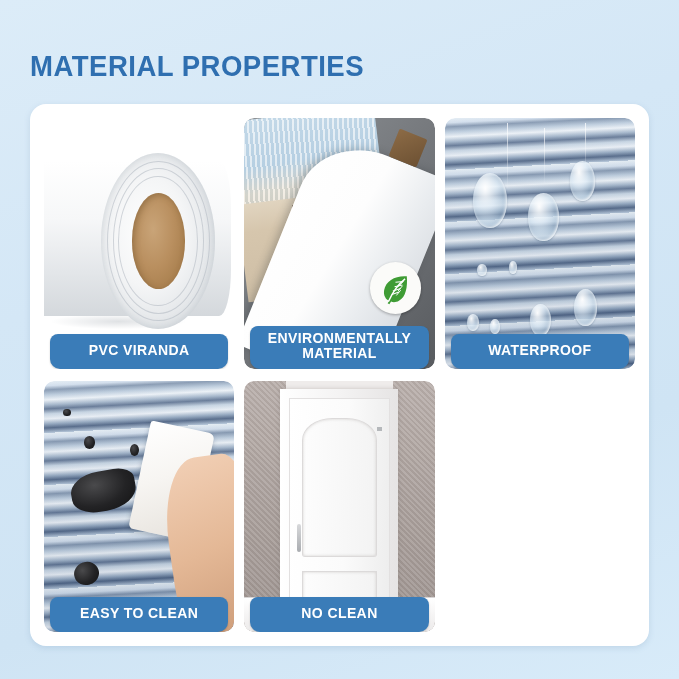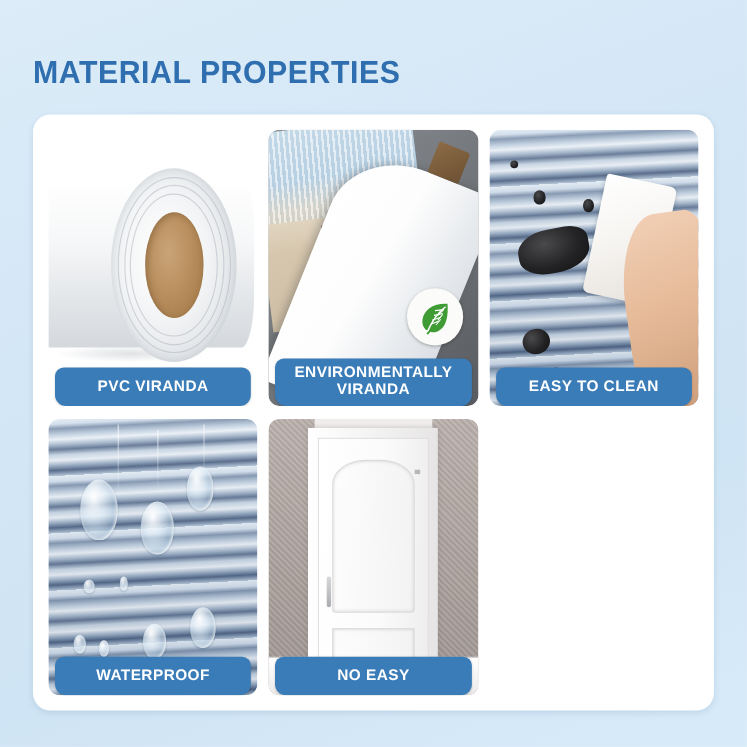--- a/index.html
+++ b/index.html
@@ -459,69 +459,69 @@
           <svg viewBox="0 0 40 40" aria-hidden="true">
             <path d="M33 6C20 5 9 11 7 22c-1 6 2 11 6 12l-2 3 2 1 2-3c2 1 6 1 9-1 8-4 10-16 9-28z" fill="#3f9c35"></path>
             <path d="M31 9C22 16 16 26 12 35" stroke="#ffffff" stroke-width="1.6" fill="none"></path>
             <path d="M29 12l-9 1M28 16l-9 2M26 20l-9 3M24 24l-8 3" stroke="#ffffff" stroke-width="1.2" fill="none"></path>
             <path d="M29 12l-6 6M28 17l-5 6M26 22l-5 6" stroke="#ffffff" stroke-width="1.1" fill="none"></path>
           </svg>
         </div>
       </div>
       <div class="card-label two-line">
         <div>ENVIRONMENTALLY</div>
-        <div>VIRANDA</div>
+        <div>MATERIAL</div>
       </div>
     </div>
 
-
-    <div class="card">
-      <div class="card-media m-wood">
-        <div class="stain" style="left:14%;top:36%;width:34%;height:16%;border-radius:46% 30% 50% 40%;transform:rotate(-10deg);"></div>
-        <div class="stain" style="left:16%;top:72%;width:13%;height:9%;transform:rotate(-18deg);"></div>
-        <div class="stain" style="left:21%;top:22%;width:6%;height:5%;"></div>
-        <div class="stain" style="left:45%;top:25%;width:5%;height:5%;"></div>
-        <div class="stain" style="left:10%;top:11%;width:4%;height:3%;"></div>
-        <div class="stain" style="left:30%;top:86%;width:4%;height:4%;"></div>
-        <div class="cloth"></div>
-        <div class="clean-hand"></div>
-      </div>
-      <div class="card-label">EASY TO CLEAN</div>
-    </div>
 
     <div class="card">
       <div class="card-media m-wood">
         <div class="streak" style="left:33%;top:2%;height:26%;"></div>
         <div class="streak" style="left:52%;top:4%;height:22%;"></div>
         <div class="streak" style="left:74%;top:2%;height:18%;"></div>
         <div class="drop" style="left:15%;top:22%;width:18%;height:22%;"></div>
         <div class="drop" style="left:44%;top:30%;width:16%;height:19%;"></div>
         <div class="drop" style="left:66%;top:17%;width:13%;height:16%;"></div>
         <div class="drop" style="left:68%;top:68%;width:12%;height:15%;"></div>
         <div class="drop" style="left:45%;top:74%;width:11%;height:13%;"></div>
         <div class="drop" style="left:12%;top:78%;width:6%;height:7%;"></div>
         <div class="drop" style="left:24%;top:80%;width:5%;height:6%;"></div>
         <div class="drop" style="left:34%;top:57%;width:4%;height:5%;"></div>
         <div class="drop" style="left:17%;top:58%;width:5%;height:5%;"></div>
       </div>
       <div class="card-label">WATERPROOF</div>
     </div>
 
     <div class="card">
+      <div class="card-media m-wood">
+        <div class="stain" style="left:14%;top:36%;width:34%;height:16%;border-radius:46% 30% 50% 40%;transform:rotate(-10deg);"></div>
+        <div class="stain" style="left:16%;top:72%;width:13%;height:9%;transform:rotate(-18deg);"></div>
+        <div class="stain" style="left:21%;top:22%;width:6%;height:5%;"></div>
+        <div class="stain" style="left:45%;top:25%;width:5%;height:5%;"></div>
+        <div class="stain" style="left:10%;top:11%;width:4%;height:3%;"></div>
+        <div class="stain" style="left:30%;top:86%;width:4%;height:4%;"></div>
+        <div class="cloth"></div>
+        <div class="clean-hand"></div>
+      </div>
+      <div class="card-label">EASY TO CLEAN</div>
+    </div>
+
+    <div class="card">
       <div class="card-media m-door">
         <div class="wall wall-l"></div>
         <div class="wall wall-r"></div>
         <div class="baseboard baseboard-l"></div>
         <div class="baseboard baseboard-r"></div>
         <div class="door-frame">
           <div class="door-slab">
             <div class="door-panel top"></div>
             <div class="door-panel bot"></div>
             <div class="door-handle"></div>
             <div class="door-hinge"></div>
           </div>
         </div>
       </div>
-      <div class="card-label">NO EASY</div>
+      <div class="card-label">NO CLEAN</div>
     </div>
 
   </div>
 </div>
 
 </body></html>

